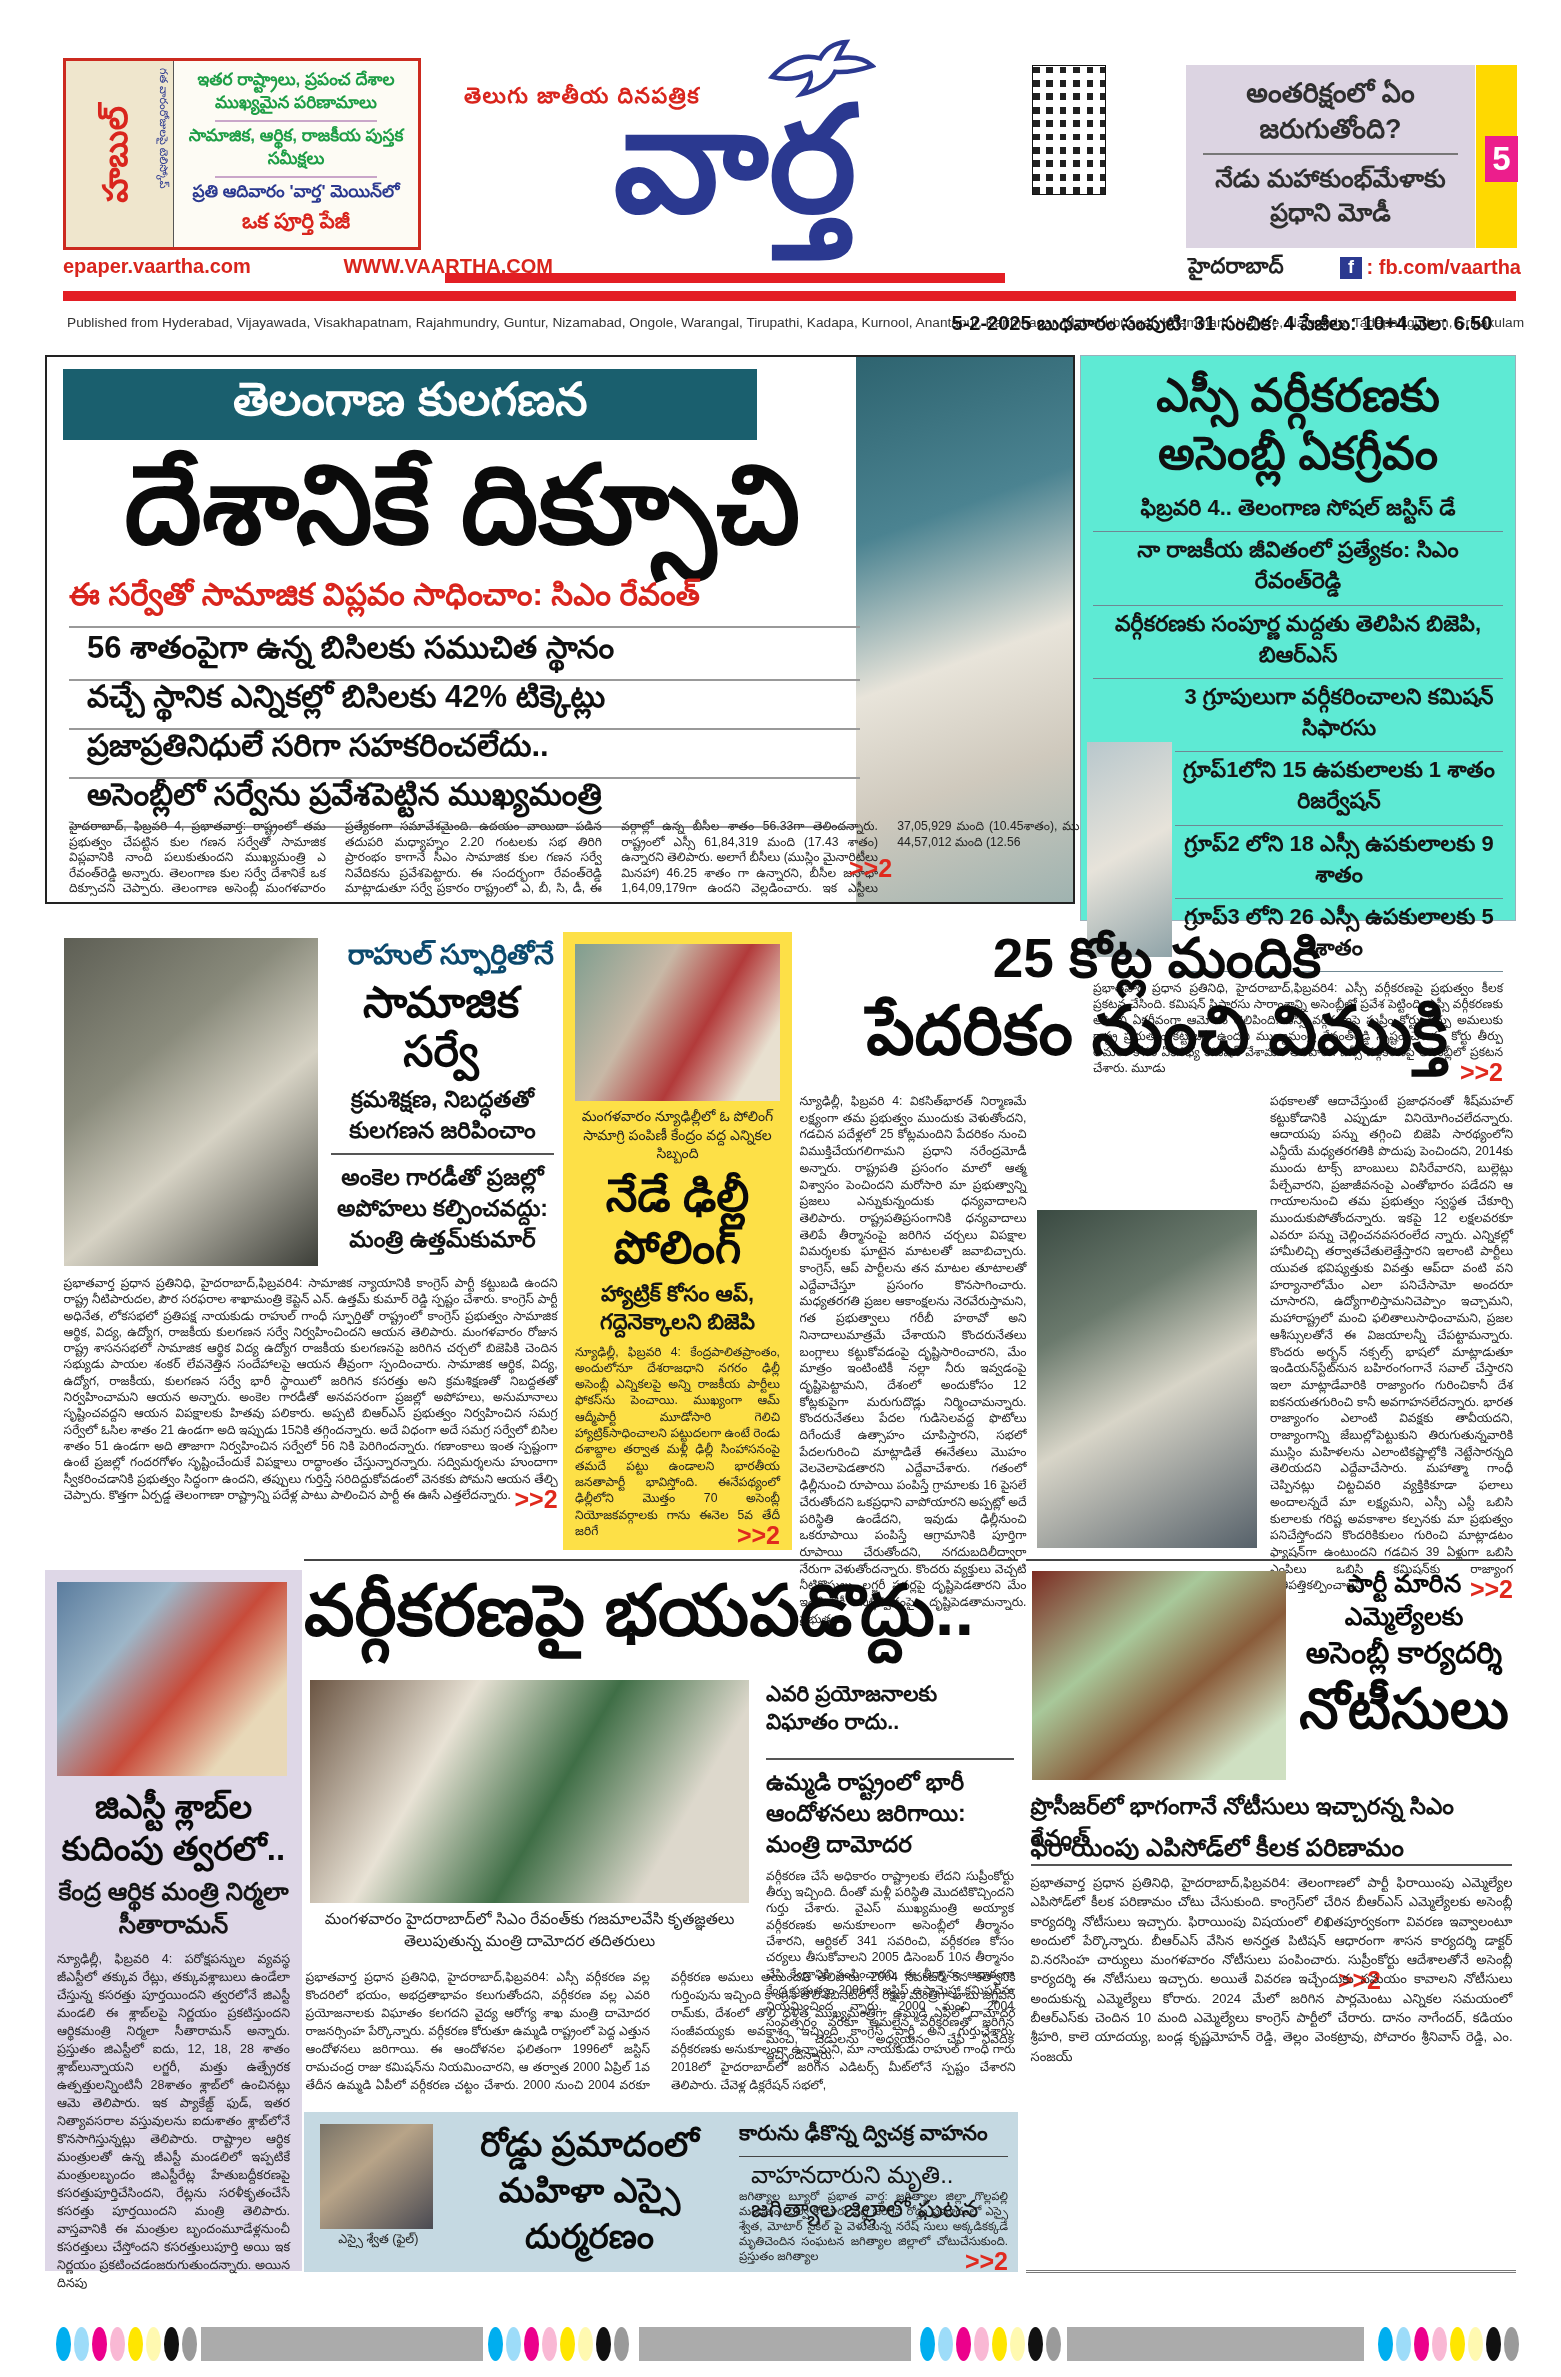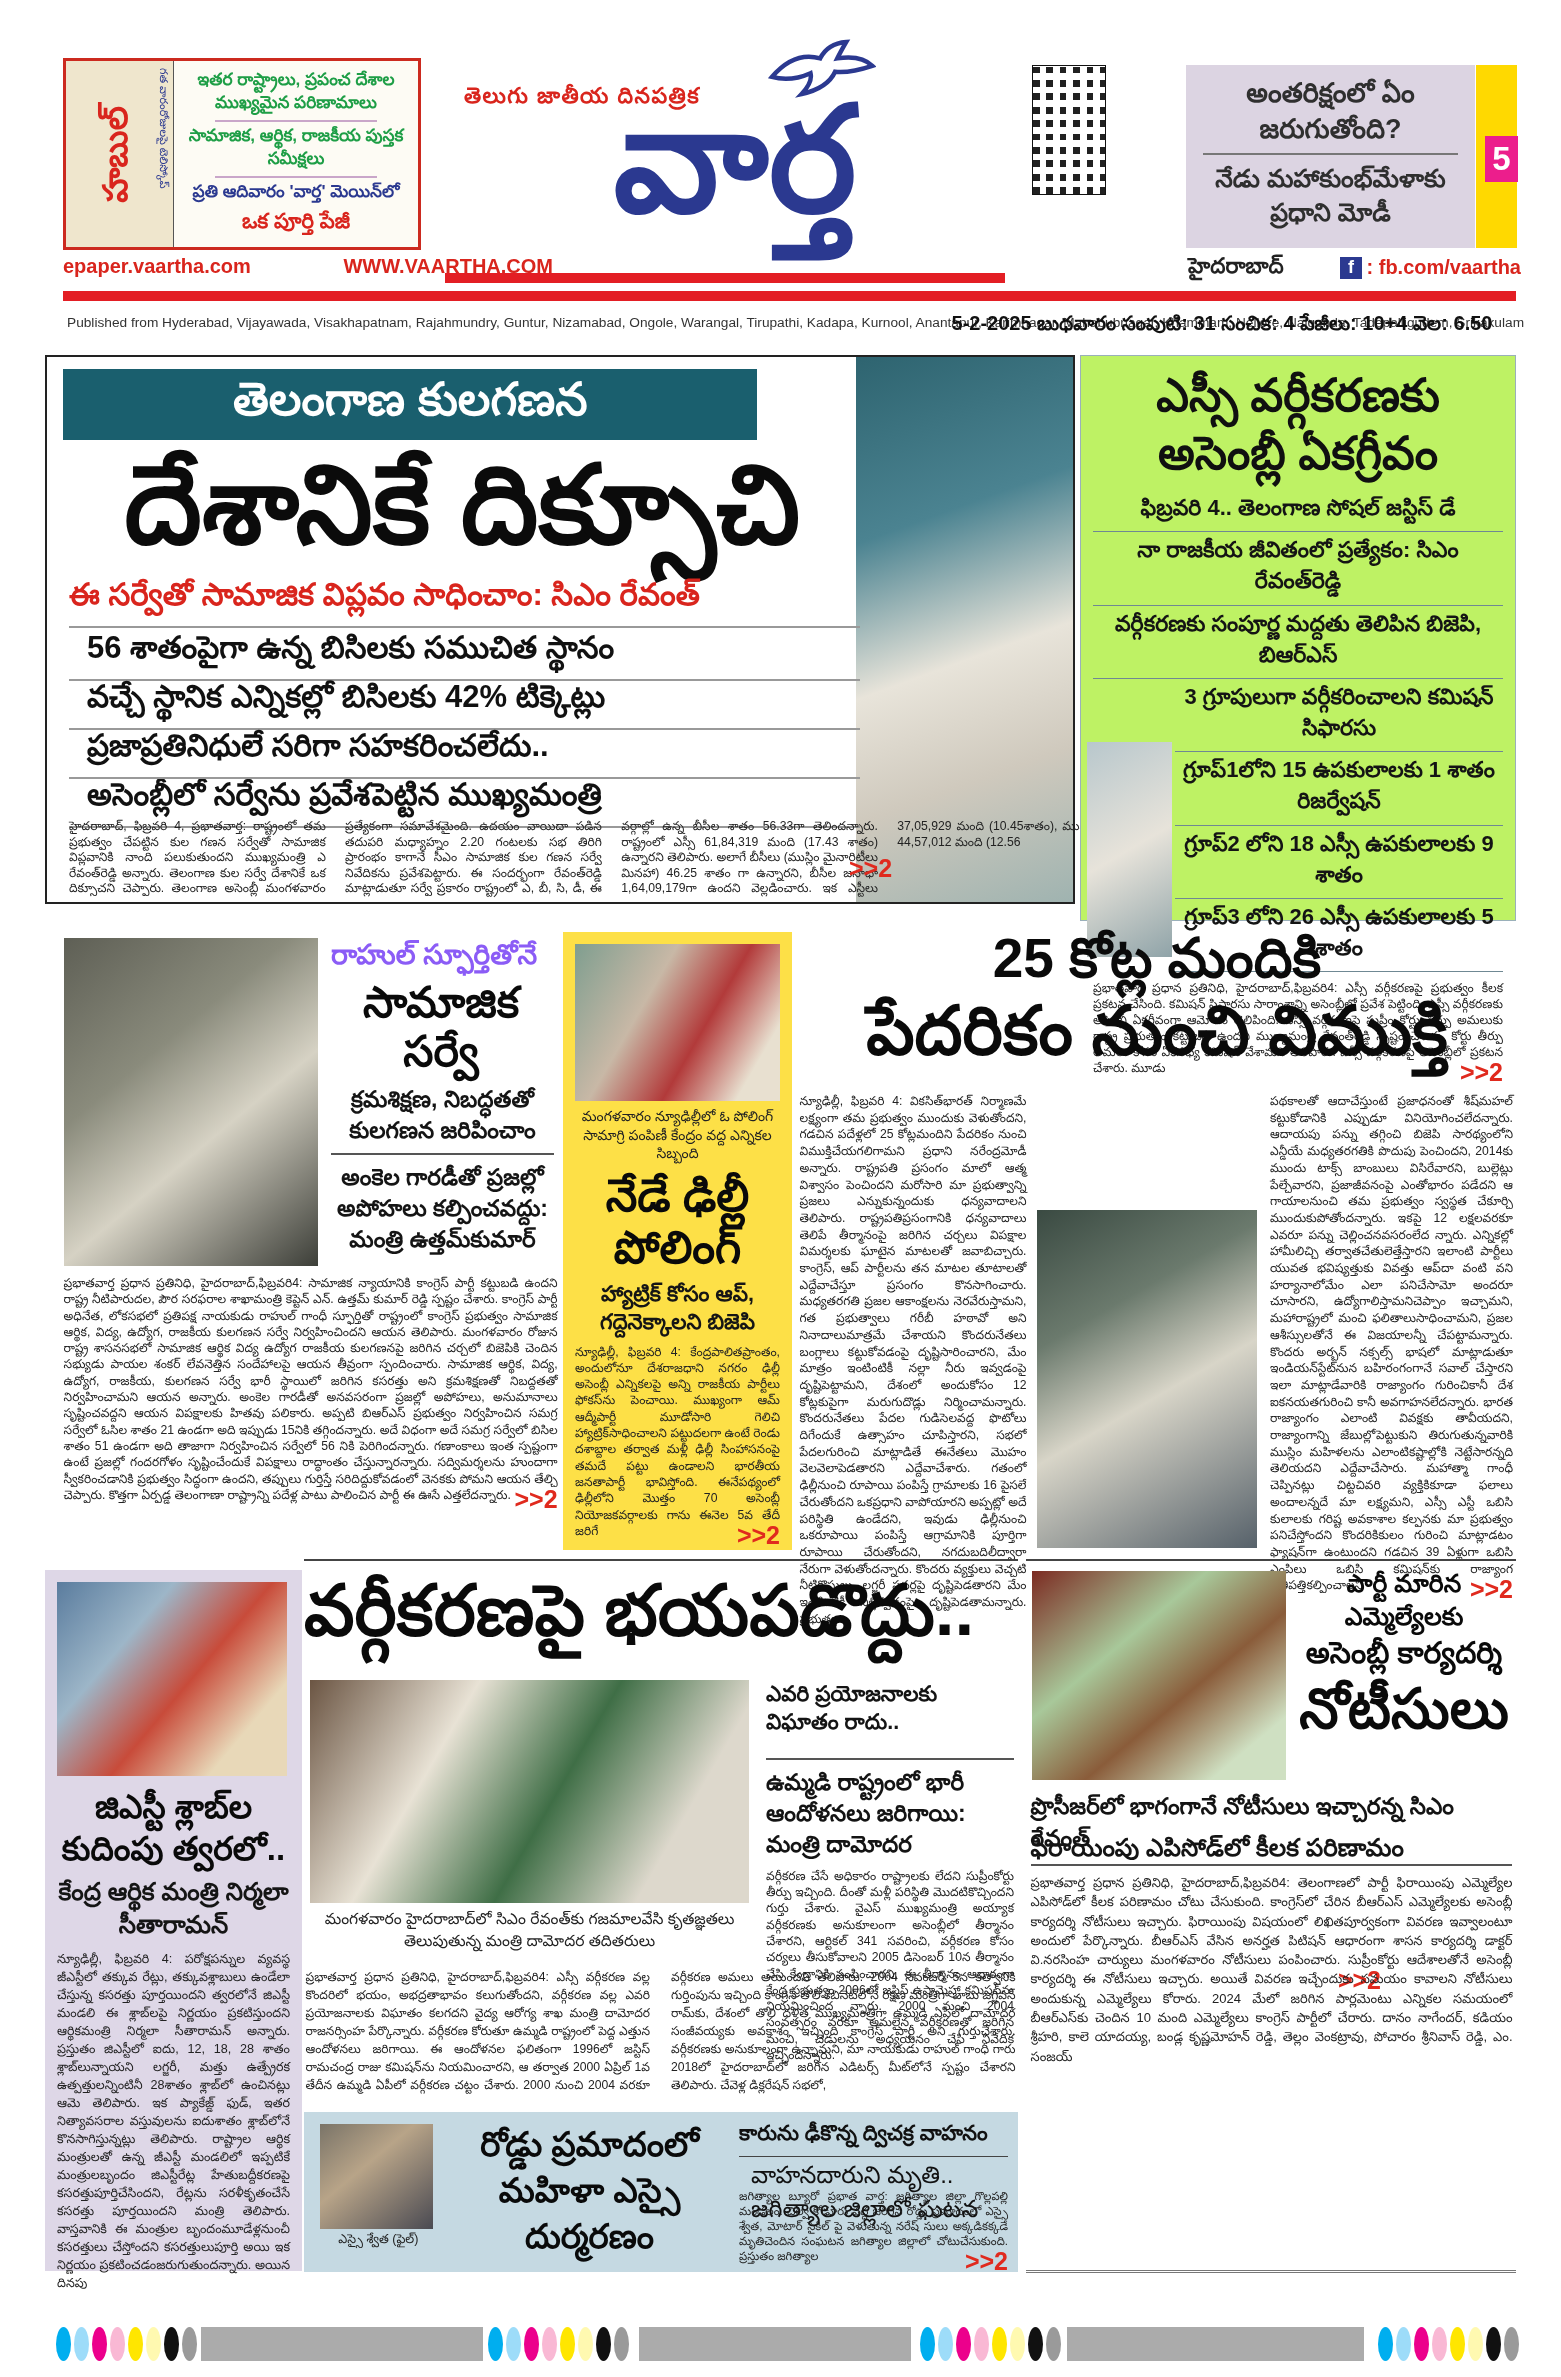--- a/index.html
+++ b/index.html
@@ -46,32 +46,32 @@
   .main-box { left:45px; top:355px; width:1030px; height:549px; border:2.2px solid #222; background:#fff; }
   .main-photo { right:0; top:0; width:217px; height:545px; background:linear-gradient(160deg,#2e6470 0%,#4b8391 30%,#e8e4da 55%,#cfc9bd 75%,#9fb3b0 100%); }
   .kicker { left:16.3px; top:12px; width:694px; height:71px; background:#1a5f6e; color:#fff; font-weight:bold; font-size:46px; display:flex; align-items:center; justify-content:center; }
   .main-headline { left:16.3px; top:88px; width:798px; text-align:center; font-weight:bold; font-size:110px; line-height:119px; color:#0b0b0b; text-shadow:1.5px 1.5px 0 #fff,-1.5px -1.5px 0 #fff; }
   .main-deck { left:22px; top:220px; width:791px; color:#d9251d; font-weight:bold; font-size:31px; padding-bottom:6px; border-bottom:2.2px solid #999; }
   .main-sub { left:22px; top:0; width:791px; color:#111; font-weight:bold; font-size:31px; padding:6.7px 0 6.7px 18px; border-bottom:2.2px solid #999; }
   .main-body { left:22px; top:462px; width:809px; height:80px; column-count:3; column-gap:19.3px; font-size:12.2px; line-height:15.6px; text-align:justify; color:#222; }
   .main-jump { left:802px; top:499px; }
 
   
-  .sc-box { left:1080px; top:355px; width:436px; height:566px; background:#bef264; border:0.7px solid #9ab0ba; padding:10.4px 12px 6px 12px; }
+  .sc-box { left:1080px; top:355px; width:436px; height:566px; background:#5eead4; border:0.7px solid #9ab0ba; padding:10.4px 12px 6px 12px; }
   .sc-headline { text-align:center; font-weight:bold; font-size:46px; line-height:58px; color:#101010; }
   .sc-photo { position:absolute; left:6px; top:386px; width:85px; height:215px; background:linear-gradient(150deg,#b8c7cc,#e7e3da 50%,#8fa3a8); }
   .sc-lines { margin:7.4px 0 0 0; }
   .sc-line { font-weight:bold; font-size:22px; color:#141414; text-align:center; padding:5.2px 0; border-bottom:1.5px solid #6f8893; }
   .sc-lines .sc-line:nth-child(n+4){ margin-left:82px; }
   .sc-body { margin-top:7.4px; margin-left:0; font-size:12.2px; line-height:16px; text-align:justify; color:#222; }
 
   
   .rahul-art { left:45px; top:932px; width:512px; height:620px; }
   .rahul-photo { left:18.6px; top:6px; width:254px; height:328px; background:linear-gradient(140deg,#5e5f55 0%,#8a8b7c 35%,#d6d2c4 60%,#3c3e38 100%); }
-  .rahul-h1 { left:286px; top:7.4px; width:223px; text-align:left; font-weight:bold; font-size:28px; color:#8b5cf6; }
+  .rahul-h1 { left:286px; top:7.4px; width:223px; text-align:right; font-weight:bold; font-size:28px; color:#0c4a6e; }
   .rahul-h2 { left:281px; top:46px; width:230px; text-align:center; font-weight:bold; font-size:43px; line-height:49px; color:#0a0a0a; }
   .rahul-s1 { left:286px; top:152px; width:223px; text-align:center; font-weight:bold; font-size:23px; line-height:31px; color:#151515; padding-bottom:7.4px; border-bottom:2.2px solid #555; }
   .rahul-s2 { left:286px; top:230px; width:223px; text-align:center; font-weight:bold; font-size:23px; line-height:31px; color:#151515; }
   .rahul-body { left:18.6px; top:343px; width:494px; height:267px; font-size:12.2px; line-height:16.3px; text-align:justify; color:#222; }
 
   .delhi-box { left:563px; top:932px; width:229px; height:618px; background:#fde047; padding:12px; }
   .delhi-photo { width:205px; height:157px; background:linear-gradient(120deg,#7f9e8f 0%,#c8b8a6 35%,#b23a3a 60%,#e8e0d0 85%); }
   .delhi-cap { margin-top:6px; text-align:center; font-size:14px; line-height:18.6px; color:#222; }
   .delhi-h { margin-top:7.4px; text-align:center; font-weight:bold; font-size:45px; line-height:52px; color:#0a0a0a; }
   .delhi-s { margin-top:6px; text-align:center; font-weight:bold; font-size:21.5px; line-height:28px; color:#151515; }

